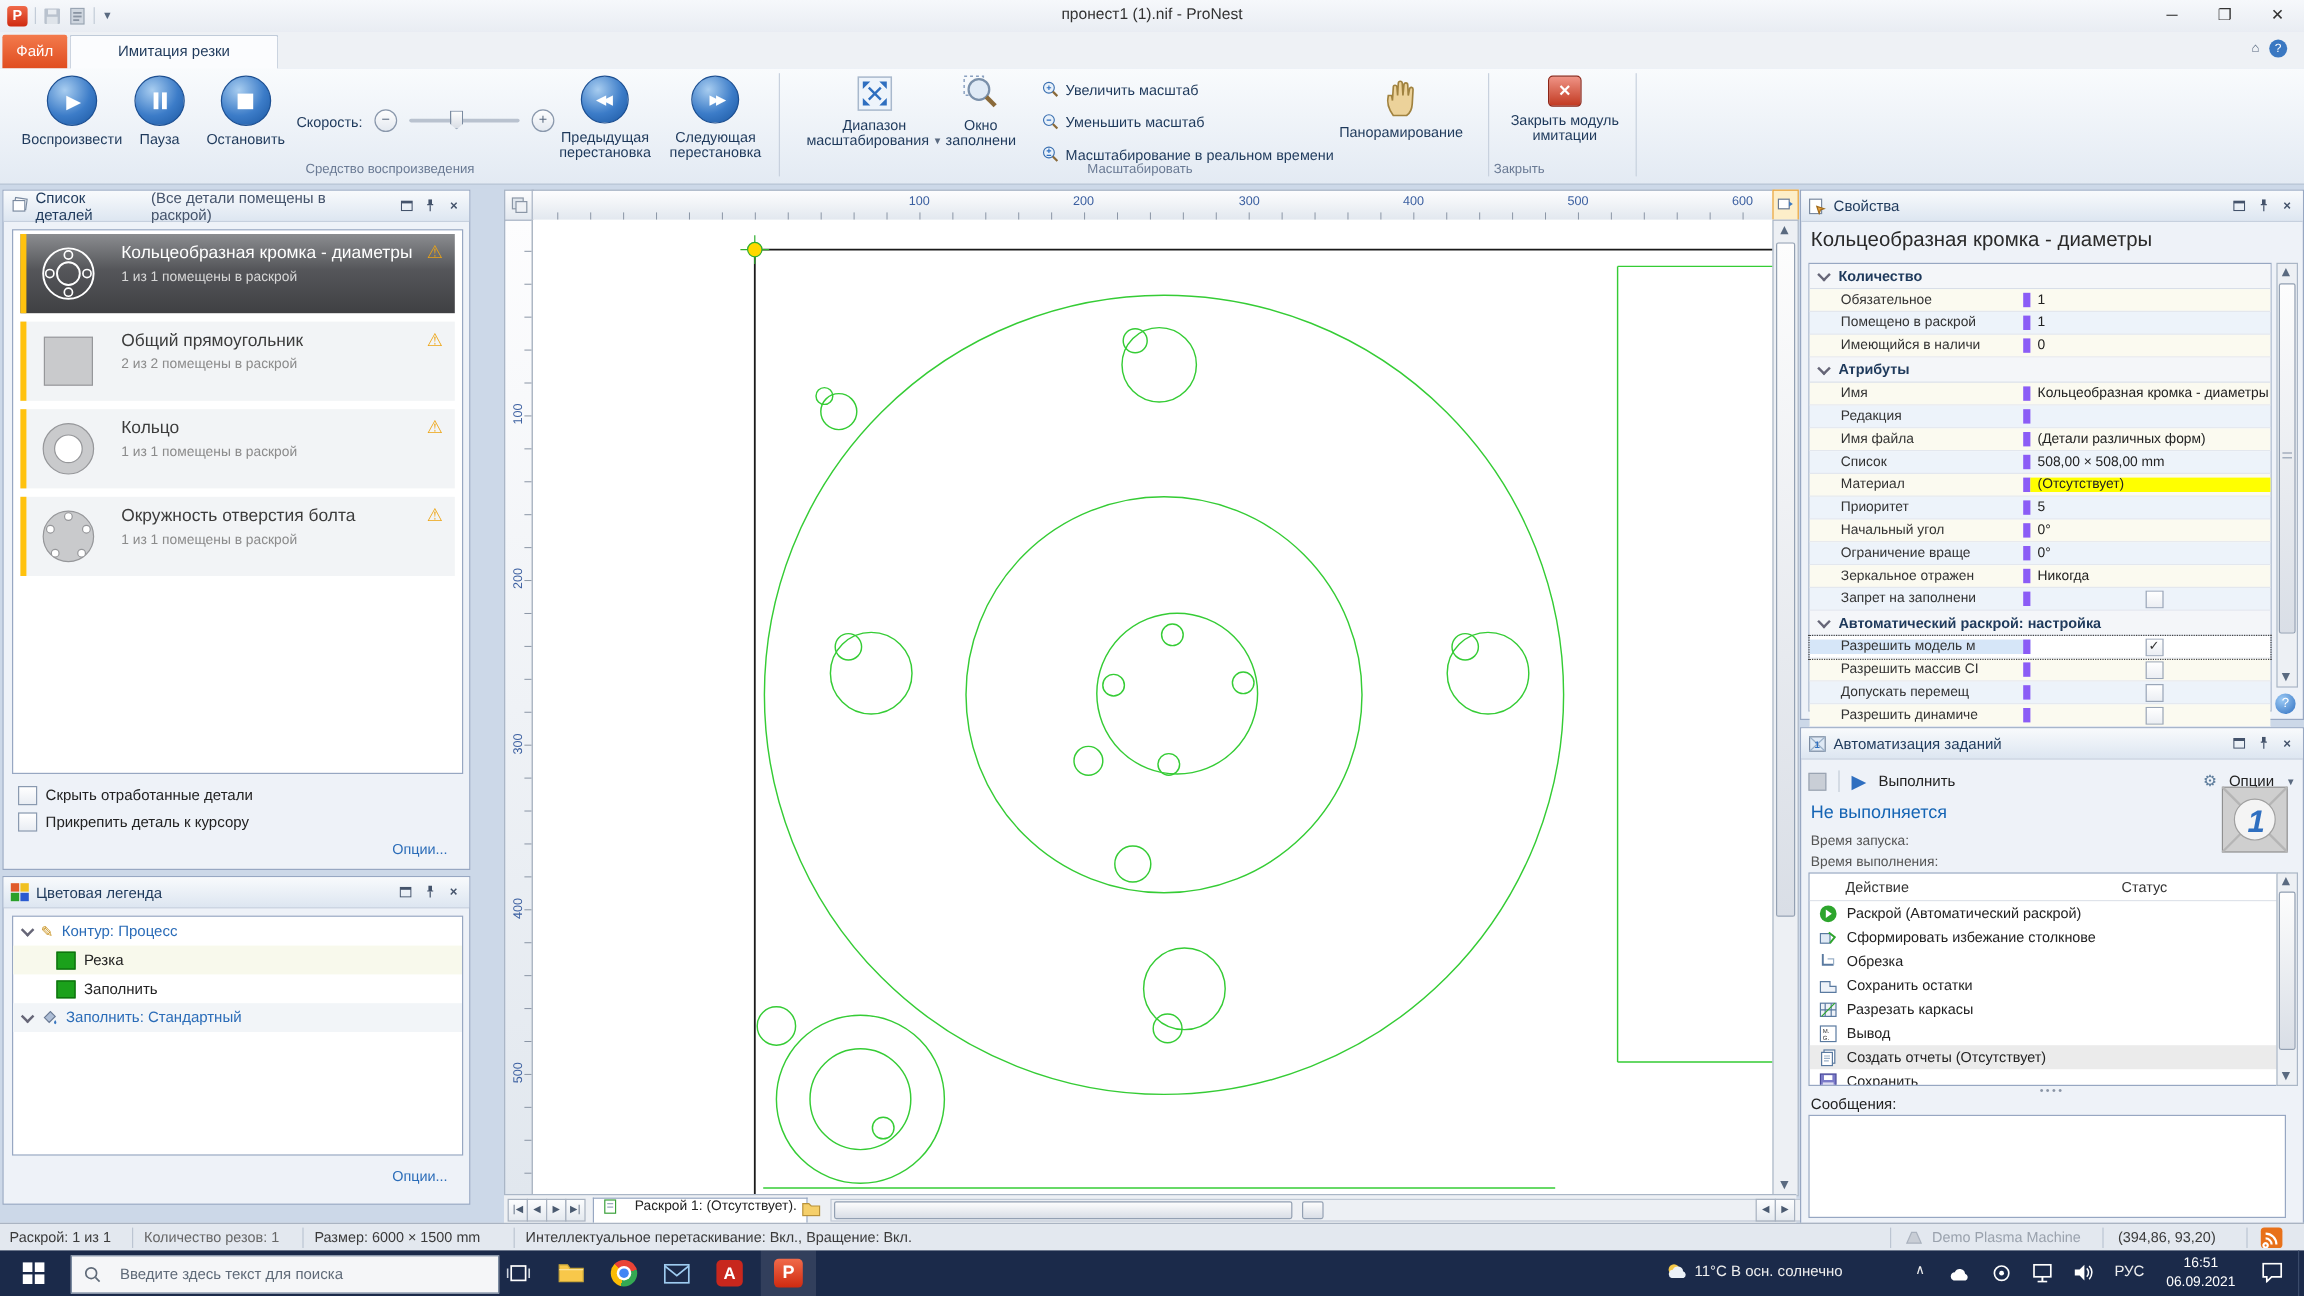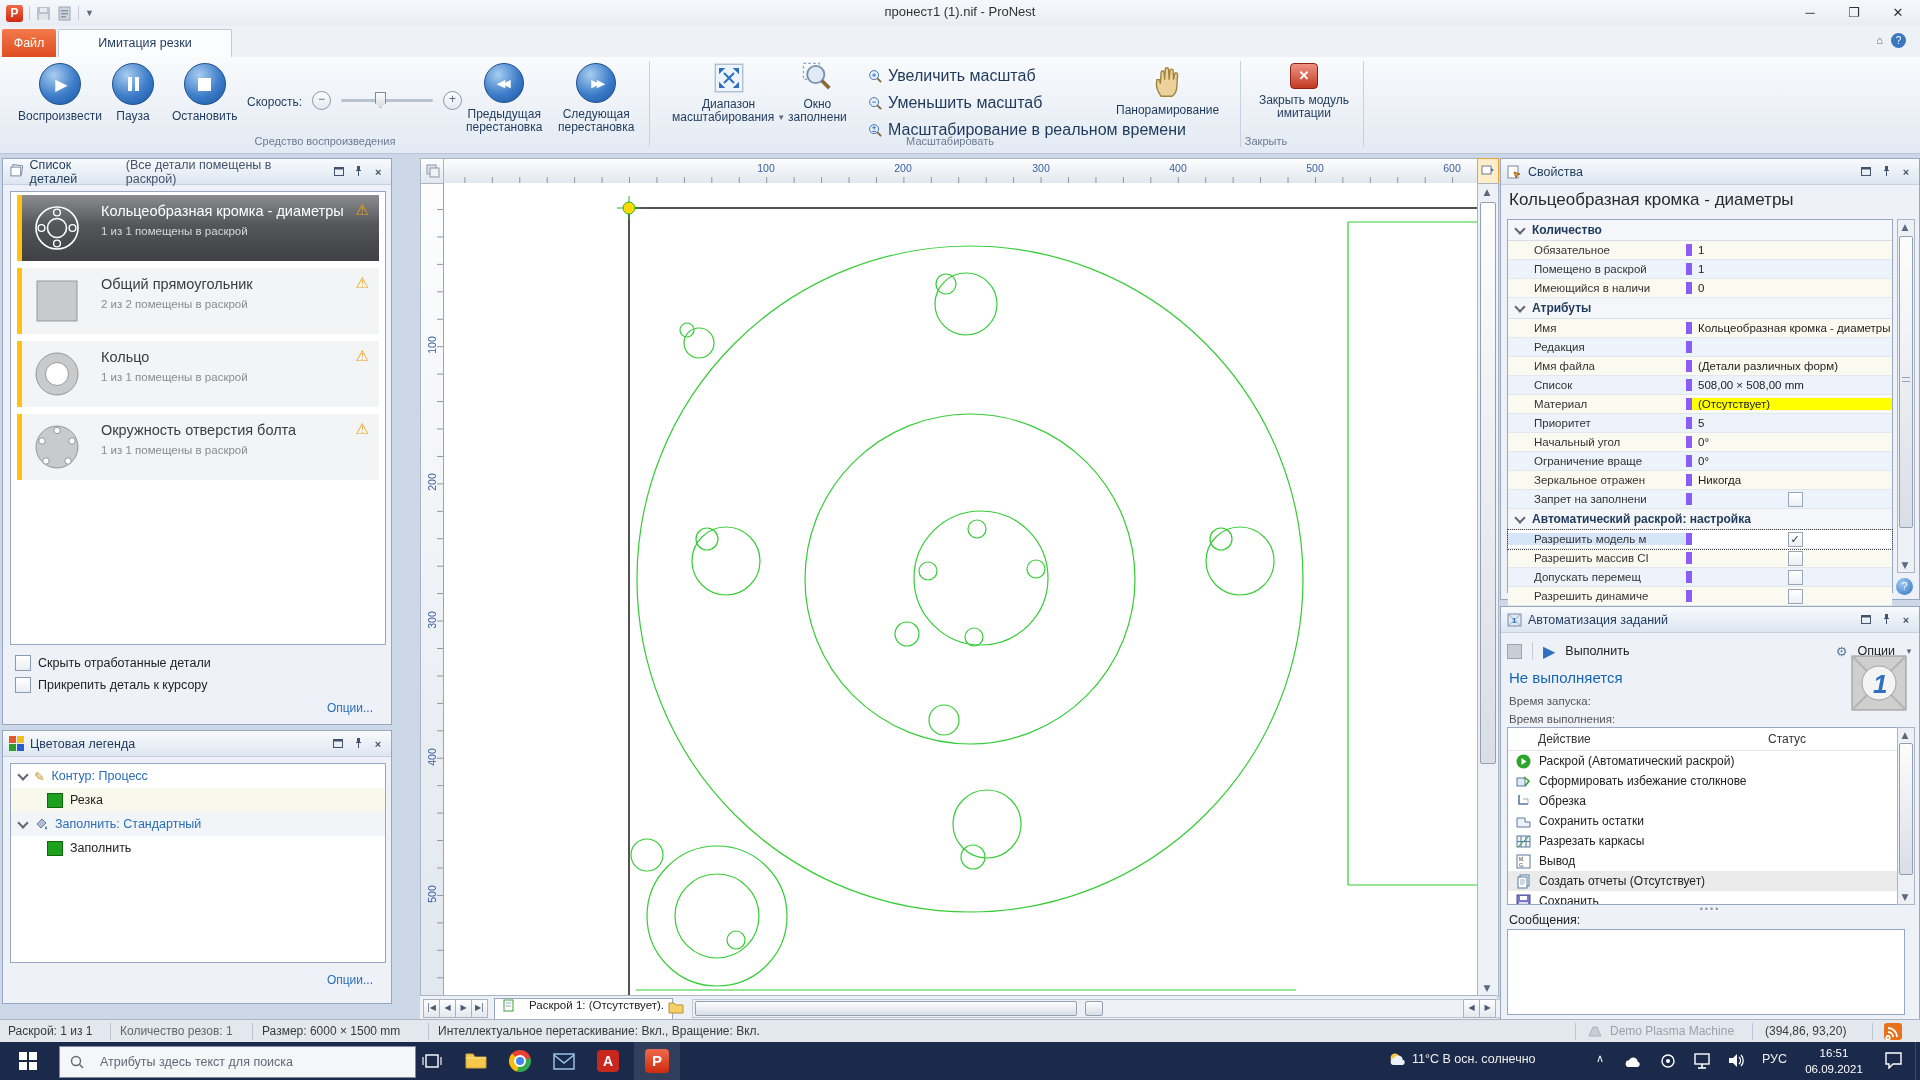--- a/index.html
+++ b/index.html
@@ -34,21 +34,21 @@
   .mcirc{width:40px;height:40px;border-radius:50%;border:1px solid #1c4f92;
          background:radial-gradient(circle at 35% 28%, #a8cdf0, #3c7cc8 55%, #1a56a0);color:#fff;
          display:flex;align-items:center;justify-content:center}
   .mcirc.sm{width:38px;height:38px}
   .rbtn{display:flex;flex-direction:column;align-items:center;gap:5px}
   .slider-minus,.slider-plus{width:17px;height:17px;border-radius:50%;border:1px solid #8a98ac;background:linear-gradient(#fefefe,#e4e9f0);
         color:#5a6a80;font-size:12px;text-align:center;line-height:15px}
   .slider-track{width:92px;height:3px;background:#b9c2cf;border-radius:2px;position:relative}
   .slider-thumb{position:absolute;left:34px;top:-7px;width:9px;height:14px;background:linear-gradient(#fdfdfd,#d8dde5);
         border:1px solid #7a8aa0;clip-path:polygon(0 0,100% 0,100% 70%,50% 100%,0 70%)}
-  .smallzoom{display:flex;align-items:center;gap:5px;font-size:16px;color:#1e395b}
+  .smallzoom{display:flex;align-items:center;gap:5px;font-size:12px;color:#1e395b}
   .closeicon{width:26px;height:24px;border-radius:4px;border:1px solid #8c2416;background:linear-gradient(#ef9385,#c23a22);
         color:#fff;font-weight:bold;font-size:13px;text-align:center;line-height:23px}
 
   
   .panel{background:#eef2f8;border:1px solid #97a7c2}
   .phead{height:25px;display:flex;align-items:center;gap:6px;padding:0 6px;font-size:12.5px;color:#1e395b;
          background:linear-gradient(#f8fafc,#dde6f1);border-bottom:1px solid #c6d0de}
   .phead .sp{flex:1}
   .winbtn{width:14px;height:14px;display:flex;align-items:center;justify-content:center;color:#44536b;font-size:11px}
   .whitebox{background:#fff;border:1px solid #97a7c2}
@@ -382,31 +382,31 @@
   <div class="abs whitebox" style="left:7px;top:32px;width:374px;height:198px">
     <div class="lrow">
       <div class="chev"></div>
       <span style="color:#c8901a;font-family:'DejaVu Sans',sans-serif">✎</span>
       <span class="bluetxt">Контур: Процесс</span>
     </div>
     <div class="lrow" style="background:#f8f9ec;padding-left:36px">
       <div class="swatch"></div>
       <span>Резка</span>
     </div>
+    <div class="lrow" style="padding-left:36px">
+      <div class="swatch"></div>
+      <span>Заполнить</span>
+    </div>
     <div class="lrow" style="background:#f2f5f8">
       <div class="chev"></div>
       <svg width="14" height="13" viewBox="0 0 14 13">
           <path d="M3 6 L8 1 L12 5 L7 10 Z" fill="#aebed6" stroke="#6a7a94"></path>
           <path d="M12 8 q2 2.5 0 3.5 q-2-1 0-3.5" fill="#3a78c2"></path>
         </svg>
       <span class="bluetxt">Заполнить: Стандартный</span>
-    </div>
-    <div class="lrow" style="padding-left:36px">
-      <div class="swatch"></div>
-      <span>Заполнить</span>
     </div>
   </div>
   <div class="abs link" style="right:18px;top:242px">Опции...</div>
 </div>
 
 <div class="abs ruler" style="left:420px;top:158px;width:23px;height:25px">
   <svg width="14" height="14" viewBox="0 0 14 14" style="margin:5px auto">
       <rect x="1" y="1" width="9" height="9" fill="#dfe5ec" stroke="#8a96a6"></rect>
       <rect x="4" y="4" width="9" height="9" fill="#eef1f5" stroke="#8a96a6"></rect>
     </svg>
@@ -784,21 +784,21 @@
       <i style="background:#fff;width:8px;height:8px"></i>
         <i style="background:#fff;width:8px;height:8px"></i>
     </div>
   </div>
   <div class="abs" id="searchbox">
     <svg width="14" height="14" viewBox="0 0 14 14">
         <circle cx="6" cy="6" r="4.5" fill="none" stroke="#5f6a78" stroke-width="1.4"></circle>
         <line x1="9.5" y1="9.5" x2="13" y2="13" stroke="#5f6a78" stroke-width="1.4"></line>
       </svg>
     <span></span>
-    <span>Атрибуты здесь текст для поиска</span>
+    <span>Введите здесь текст для поиска</span>
   </div>
   <div class="abs tbico" style="left:418px">
     <svg width="20" height="18" viewBox="0 0 20 18">
         <rect x="4" y="3" width="12" height="12" fill="none" stroke="#fff" stroke-width="1.4"></rect>
         <path d="M1 5 v8 M19 5 v8" stroke="#cfd6e0" stroke-width="1.4"></path>
       </svg>
   </div>
   <div class="abs tbico" style="left:462px">
     <svg width="22" height="18" viewBox="0 0 22 18">
         <path d="M1 2 h7 l2 3 h11 v11 H1 Z" fill="#f8c84a" stroke="#caa73a"></path>

